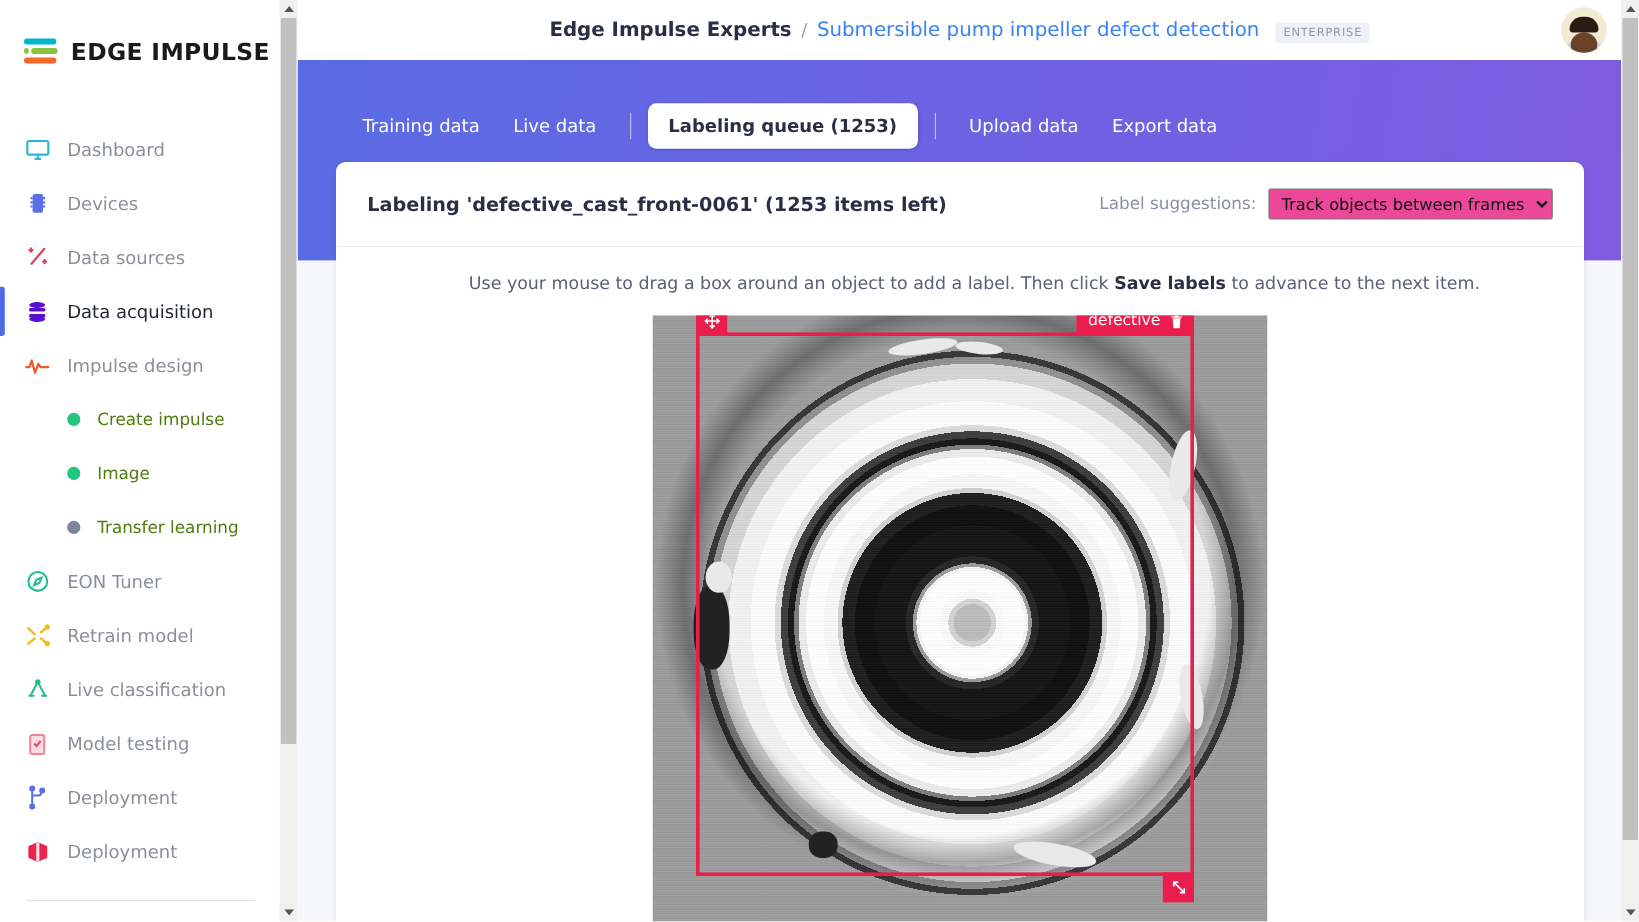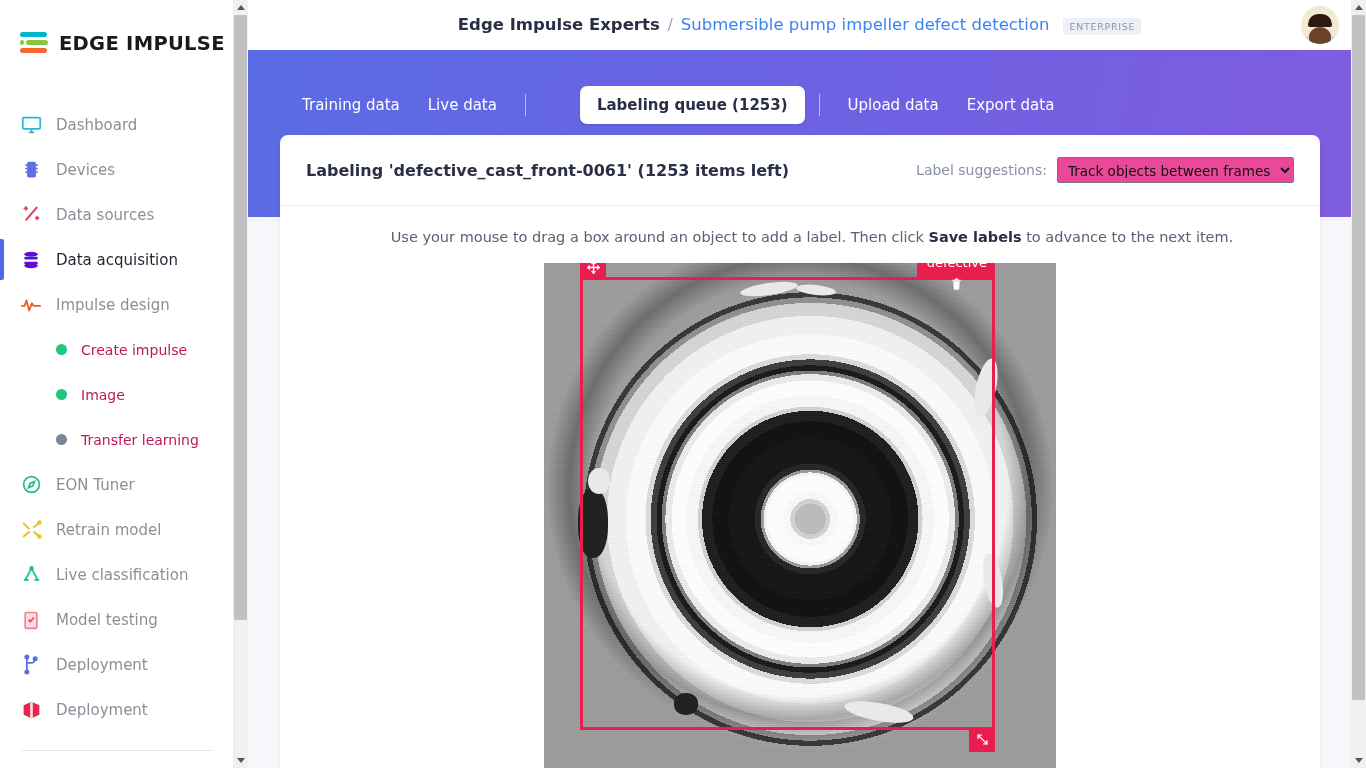--- a/index.html
+++ b/index.html
@@ -51,21 +51,21 @@
     font-size: 15px; color: #8a8f98; font-family: "DejaVu Sans", sans-serif;
     white-space: nowrap;
   }
   .nav-item.active .lbl { color: #1f2430; font-weight: 400; }
   .nav-item.active .edge {
     position: absolute; left: 0; top: 2px; width: 4px; height: 41px;
     background: #4f6ae8; border-radius: 0 2px 2px 0;
   }
   .sub-item { padding-left: 56px; height: 45px; }
   .sub-item .dot { width: 11px; height: 11px; border-radius: 50%; margin-right: 14px; flex:none; }
-  .sub-item .lbl { font-size: 14px; color: #be185d; }
+  .sub-item .lbl { font-size: 14px; color: #4d7c0f; }
   .nav-divider {
     margin: 18px 20px 0 22px; height: 1px; background: #e3e5e9;
   }
 
   
   #sb-scroll {
     position: absolute; left: 233px; top: 0; width: 15px; height: 768px;
     background: #f0f0f0;
   }
   #sb-thumb {
@@ -128,21 +128,20 @@
     gap: 0;
   }
   .tab {
     font-size: 15px; color: #ffffff; padding: 8px 14px;
     font-family: "DejaVu Sans", sans-serif; cursor: pointer; white-space: nowrap;
   }
   .tab.active {
     background: #ffffff; color: #2b2f45; font-weight: 700;
     border-radius: 7px; padding: 10px 17px;
     box-shadow: 0 1px 3px rgba(0,0,0,0.12);
-    margin-left: 40px;
   }
   .tab-sep { width: 1px; height: 22px; background: rgba(255,255,255,0.55); margin: 0 14px; }
 
   
   #card {
     position: absolute; left: 32px; top: 135px;
     width: 1040px; min-height: 640px;
     background: #ffffff;
     border-radius: 8px;
     box-shadow: 0 1px 4px rgba(40,45,80,0.10);
@@ -220,21 +219,20 @@
     display:flex; align-items:center; justify-content:center;
     color:#fff; font-size: 13px; cursor: move;
   }
   #bbox-tag {
     position: absolute; right: -3px; top: -25px;
     height: 25px; background: #ea1e4e; color: #fff;
     display: flex; align-items: center; gap: 7px;
     padding: 0 8px 0 10px;
     font-size: 13px; font-family: "DejaVu Sans", sans-serif;
     white-space: nowrap;
-    flex-direction: column;
   }
   #bbox-tag .trash { cursor: pointer; display:flex; }
   #bbox-resize {
     position: absolute; right: -3px; bottom: -25px;
     width: 26px; height: 25px; background: #ea1e4e;
     display:flex; align-items:center; justify-content:center;
     color:#fff; cursor: nwse-resize;
   }
 
   

